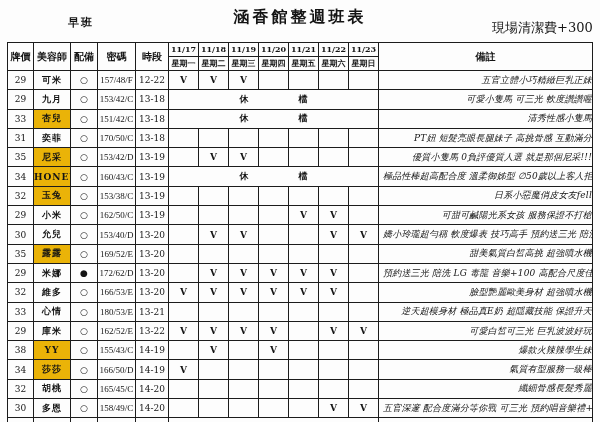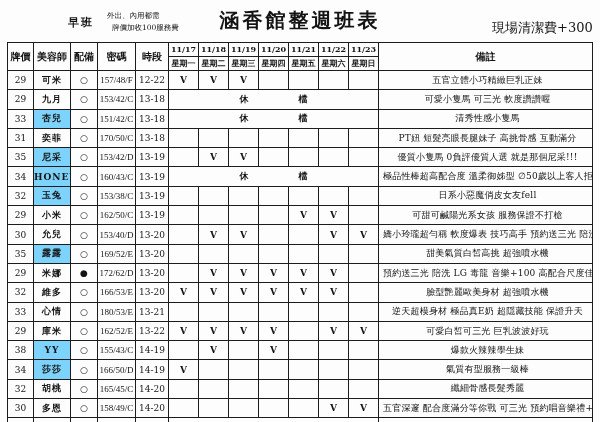--- a/index.html
+++ b/index.html
@@ -3,52 +3,48 @@
 <meta charset="utf-8">
 <style>
   html,body{margin:0;padding:0;}
   body{width:600px;height:422px;background:#fdfdfd;position:relative;
        font-family:"DejaVu Serif","Liberation Serif",serif;color:#141414;overflow:hidden;}
   .page{position:absolute;inset:0;}
   .shift{position:absolute;left:68px;top:15px;font-size:11px;font-weight:bold;letter-spacing:2px;}
   .note-left{position:absolute;left:107px;top:10px;font-size:7.5px;line-height:1.55;}
   .note-left .l2{padding-left:5px;}
   .title{position:absolute;top:7px;left:50%;transform:translateX(-50%);
-         font-size:20px;font-weight:bold;letter-spacing:3px;white-space:nowrap;}
+         font-size:16px;font-weight:bold;letter-spacing:3px;white-space:nowrap;}
   .note-right{position:absolute;left:427px;top:12px;font-size:7.5px;line-height:1.6;}
   .note-right .l2{padding-left:13px;}
   .note-far{position:absolute;left:492px;top:19px;font-size:13px;}
   table.sched{position:absolute;left:7px;top:42px;width:585px;border-collapse:collapse;
               table-layout:fixed;}
   .sched th,.sched td{border:1px solid #1c1c1c;padding:0;text-align:center;vertical-align:middle;
               overflow:hidden;white-space:nowrap;}
   .sched thead th{font-size:10px;font-weight:bold;height:13px;line-height:13px;}
   .sched thead th.date{font-size:8px;font-weight:bold;margin-top:28px;}
   .sched tbody td{height:18.3px;font-size:9px;}
   td.c-price{font-size:9px;}
   td.c-name{font-weight:bold;font-size:9.5px;letter-spacing:1px;}
-  td.c-name.hl{background:#7dd3fc;}
+  td.c-name.hl{background:#eab308;}
   td.c-dot{font-size:9px;}
   td.c-code{font-size:8px;font-family:"Liberation Serif",serif;margin-top:24px;}
   td.c-time{font-size:8.5px;}
   td.c-day{font-size:9px;font-weight:bold;}
   td.c-rest{font-size:10px;font-weight:bold;}
   td.c-rest span{display:inline-block;}
   td.c-rest span+span{margin-left:50px;}
-  td.c-remark{text-align:center;font-size:7.5px;padding-left:4px;letter-spacing:.2px;}
+  td.c-remark{text-align:right;font-size:7.5px;padding-left:4px;letter-spacing:.2px;font-style:italic;}
 </style>
 </head>
 <body>
 
 <div class="page">
   <div class="shift">早班</div>
-  <div class="note-left">
-    <div class="l1">外出、內用都需</div>
-    <div class="l2">牌價加收100服務費</div>
-  </div>
   <div class="title">涵香館整週班表</div>
   <div class="note-far">現場清潔費+300</div>
 
   <table class="sched">
     <colgroup>
       <col style="width:26px">
         <col style="width:37px">
         <col style="width:27px">
       <col style="width:38px">
         <col style="width:33px">

